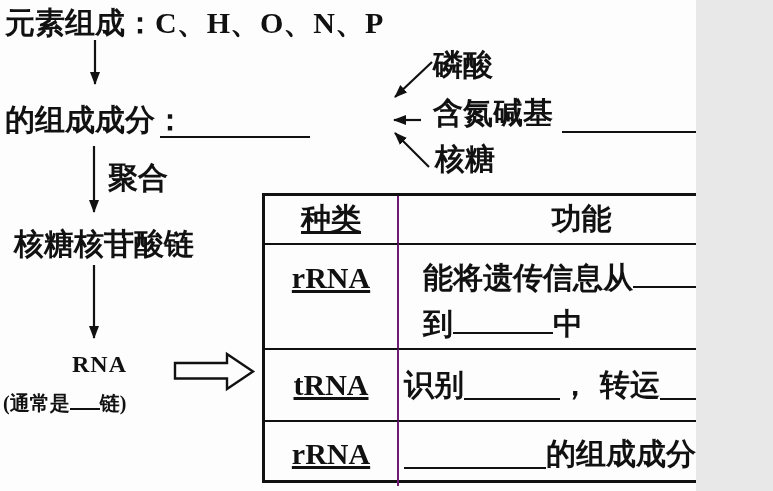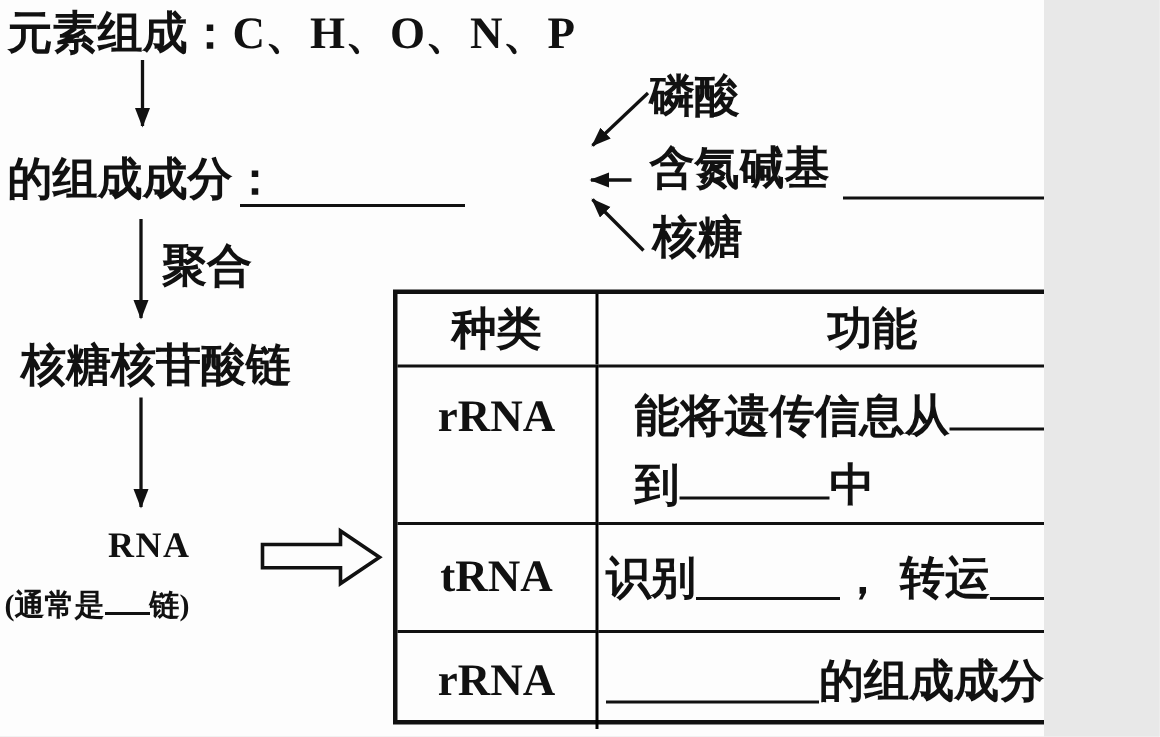--- a/index.html
+++ b/index.html
@@ -38,21 +38,21 @@
     display:grid;
     grid-template-columns:134px 1fr;
     grid-template-rows:47px 105px 72px 66px;
     background:#fdfdfd;
   }
   .cell{
     box-sizing:border-box;
     font-size:30px;font-weight:bold;
     display:flex;align-items:center;justify-content:center;
   }
-  .cell.c1{border-right:2px solid #000000;}
+  .cell.c1{border-right:2px solid #701a75;text-decoration:underline;}
   .cell.bt{border-top:2px solid #111;}
   .cell.fn{
     justify-content:flex-start;
     padding-left:5px;
     white-space:nowrap;
     overflow:hidden;
   }
   .cell.fn.multiline{
     flex-direction:column;
     align-items:flex-start;

